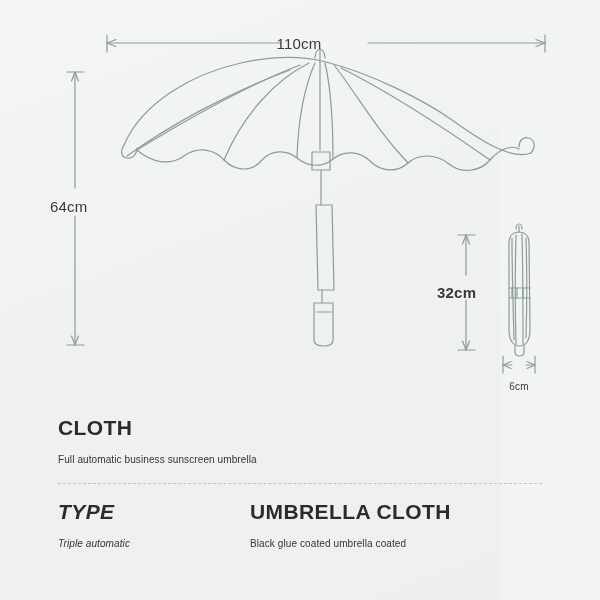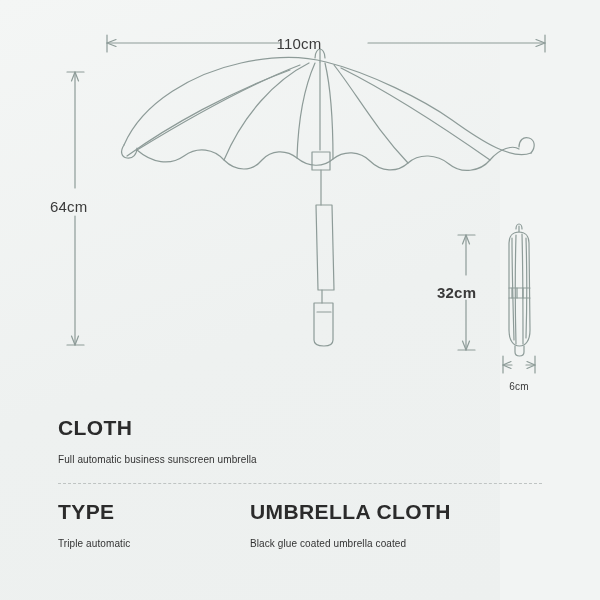--- a/index.html
+++ b/index.html
@@ -71,21 +71,21 @@
     letter-spacing: 0.1px;
   }
   .divider {
     margin: 18px 0 16px 0;
     height: 0;
     border-top: 1px dashed #bfc4c3;
   }
   .cols {
     display: flex;
   }
-  .col-type { width: 192px; flex: none; }
+  .col-type { width: 192px; flex: none; font-style: italic; }
   .col-cloth { flex: 1; }
 </style>
 </head>
 <body>
 
 <div id="page">
 
   <div id="diagram">
     <svg width="600" height="400" viewBox="0 0 600 400">
       <g fill="none" stroke="#8d9b98" stroke-width="1.2" stroke-linecap="round" stroke-linejoin="round">

